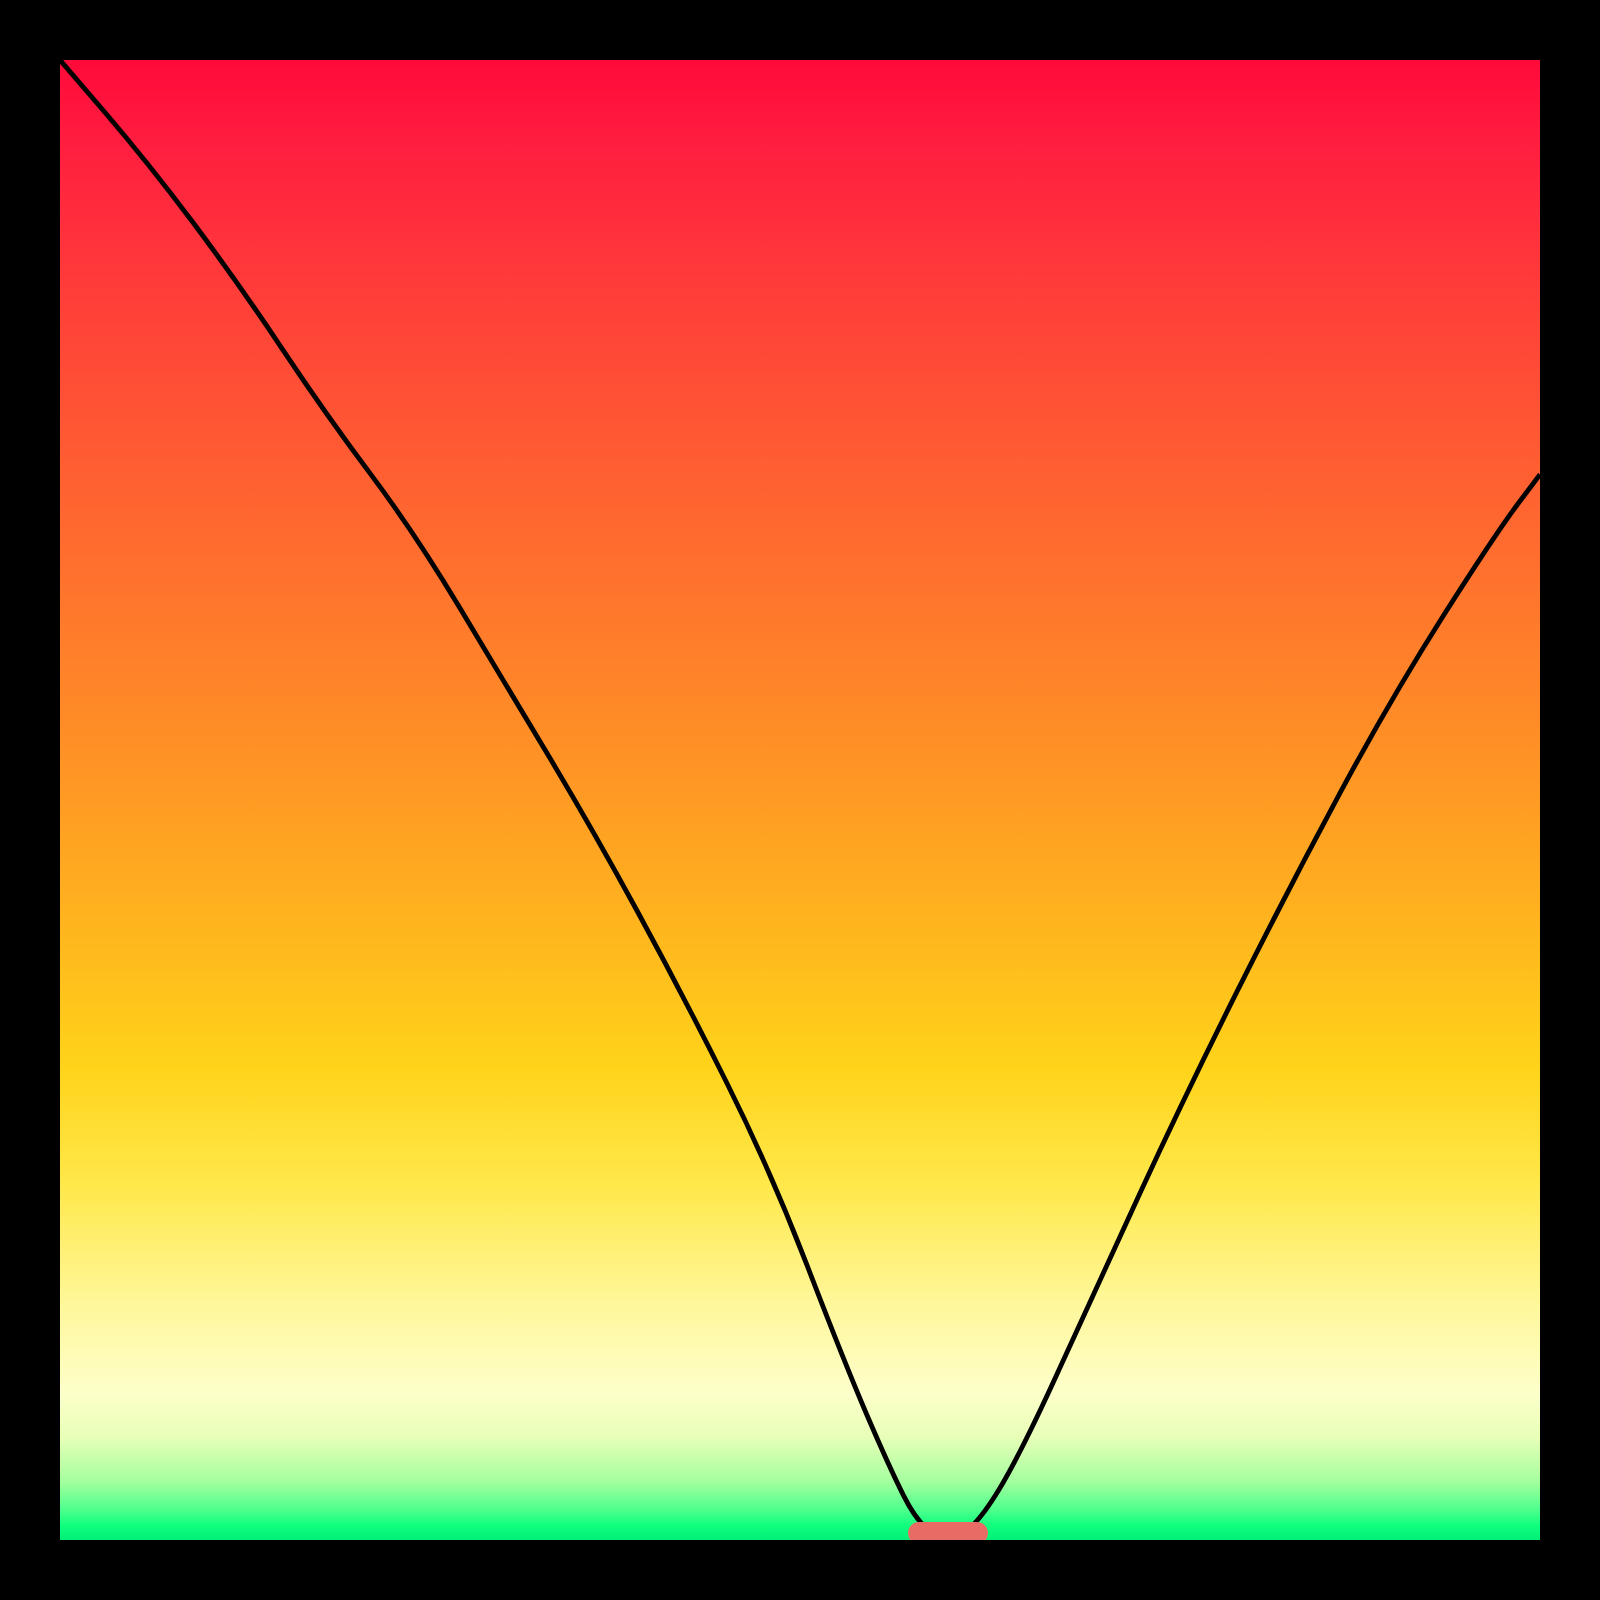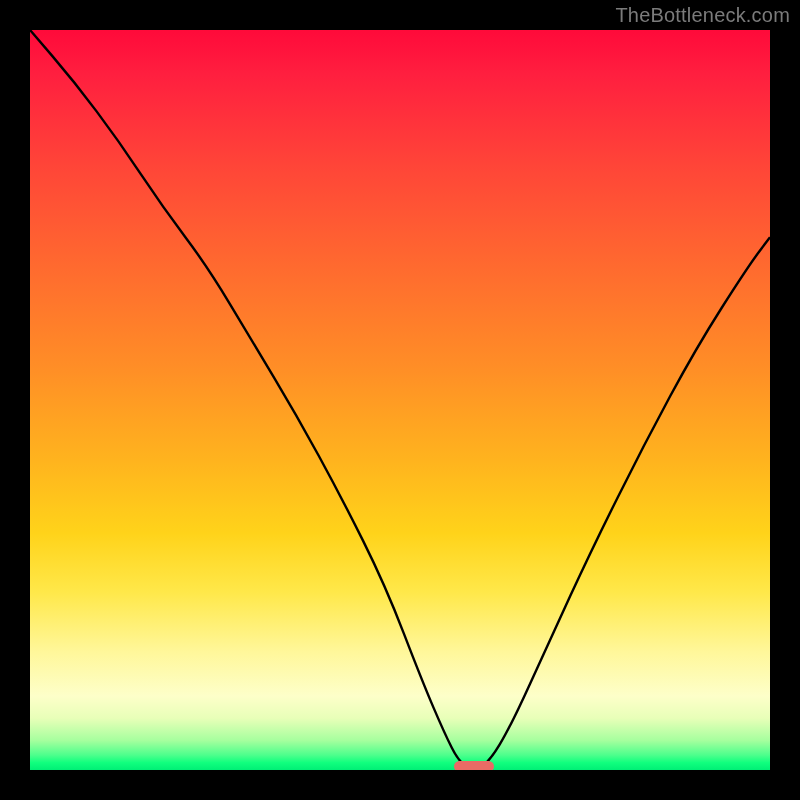--- a/index.html
+++ b/index.html
@@ -72,21 +72,20 @@
     color: #7b7b7b;
     font-size: 20px;
     font-weight: 400;
     letter-spacing: 0.2px;
   }
 </style>
 </head>
 <body>
 
 <div class="frame">
-  <div class="watermark">TheBottleneck.com</div>
 
   <div class="plot-area">
     <div class="gradient"></div>
 
     <svg class="curve-svg" viewBox="0 0 740 740" preserveAspectRatio="none">
       <path id="curve" class="curve-path" d="M 0.0 0.0 Q 0.0 0.0 22.2 25.9 Q 44.4 51.8 66.6 81.4 Q 88.8 111.0 111.0 144.3 Q 133.2 177.6 155.4 207.2 Q 177.6 236.8 199.8 273.8 Q 222.0 310.8 244.2 347.8 Q 266.4 384.8 288.6 425.5 Q 310.8 466.2 333.0 510.6 Q 355.2 555.0 373.7 603.1 Q 392.2 651.2 403.3 677.1 Q 414.4 703.0 421.8 717.8 Q 429.2 732.6 436.6 736.3 Q 444.0 740.0 451.4 736.3 Q 458.8 732.6 469.9 714.1 Q 481.0 695.6 499.5 654.9 Q 518.0 614.2 540.2 566.1 Q 562.4 518.0 588.3 466.2 Q 614.2 414.4 640.1 366.3 Q 666.0 318.2 691.9 277.5 Q 717.8 236.8 728.9 222.0 T 740.0 207.2"></path>
       <rect id="minmark" class="min-marker" rx="5.5" ry="5.5" x="424.0" y="731.0" width="40" height="11" fill="#e96b65"></rect>
     </svg>
   </div>
 </div>

